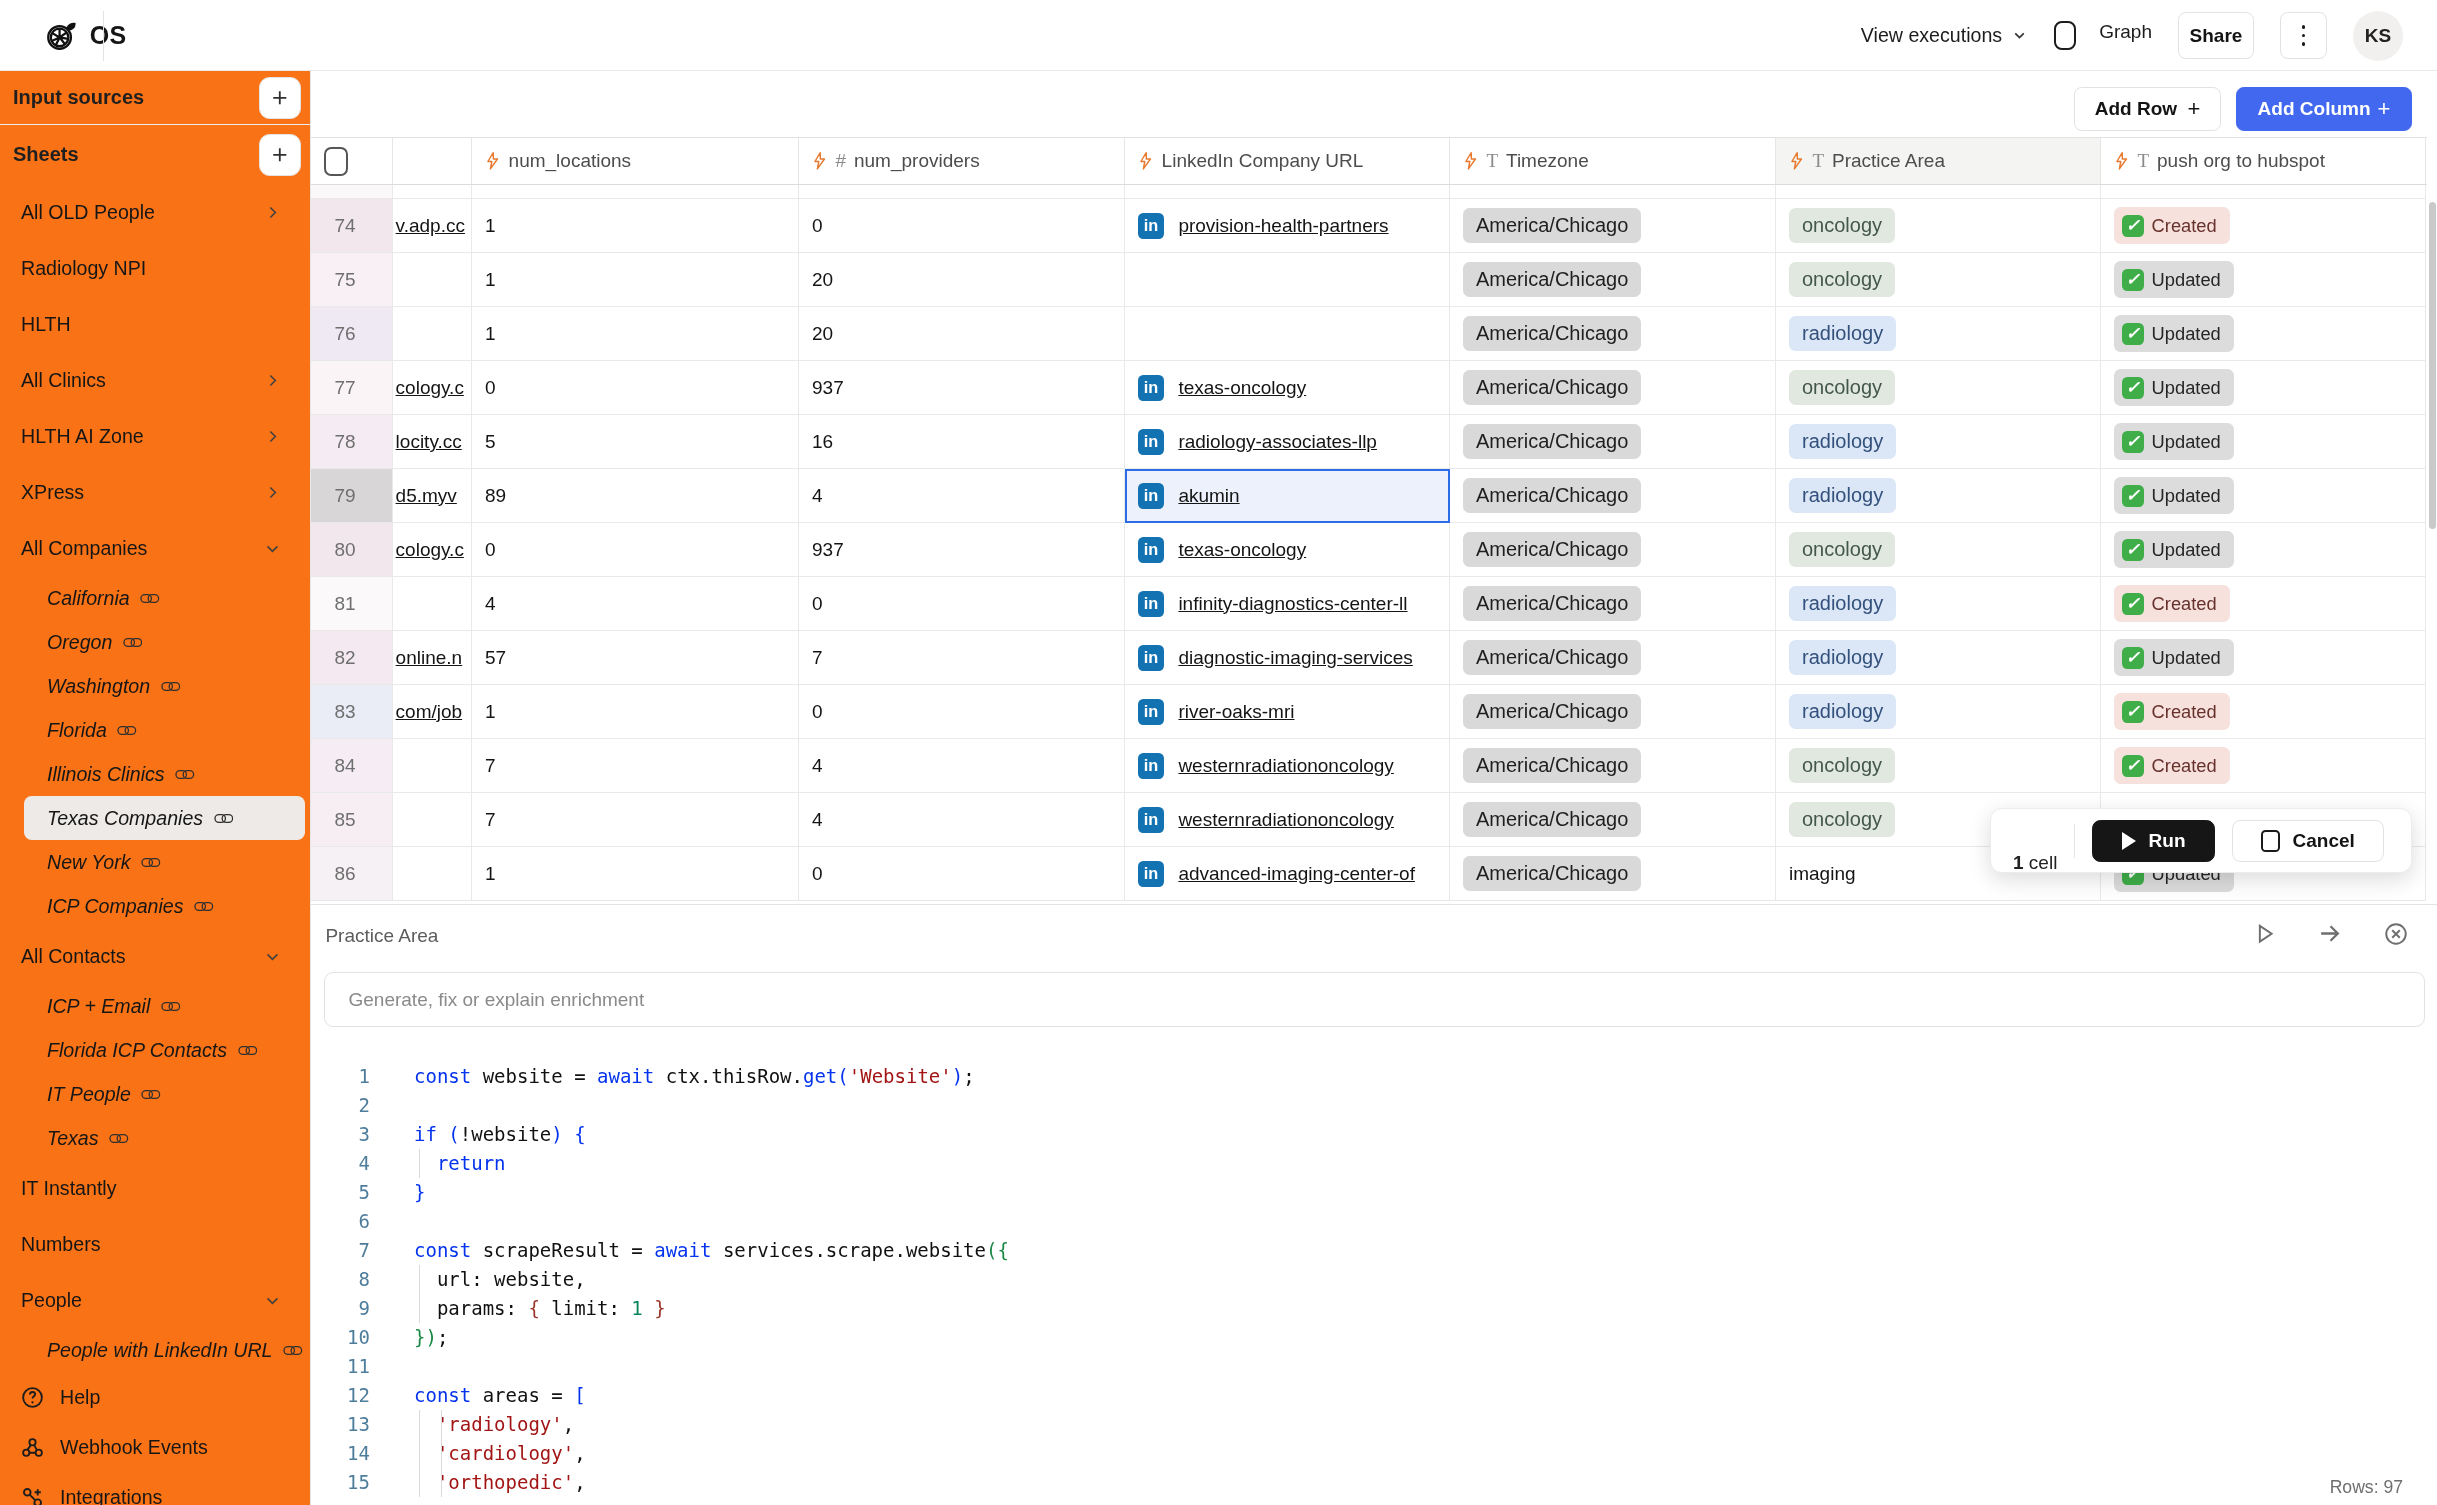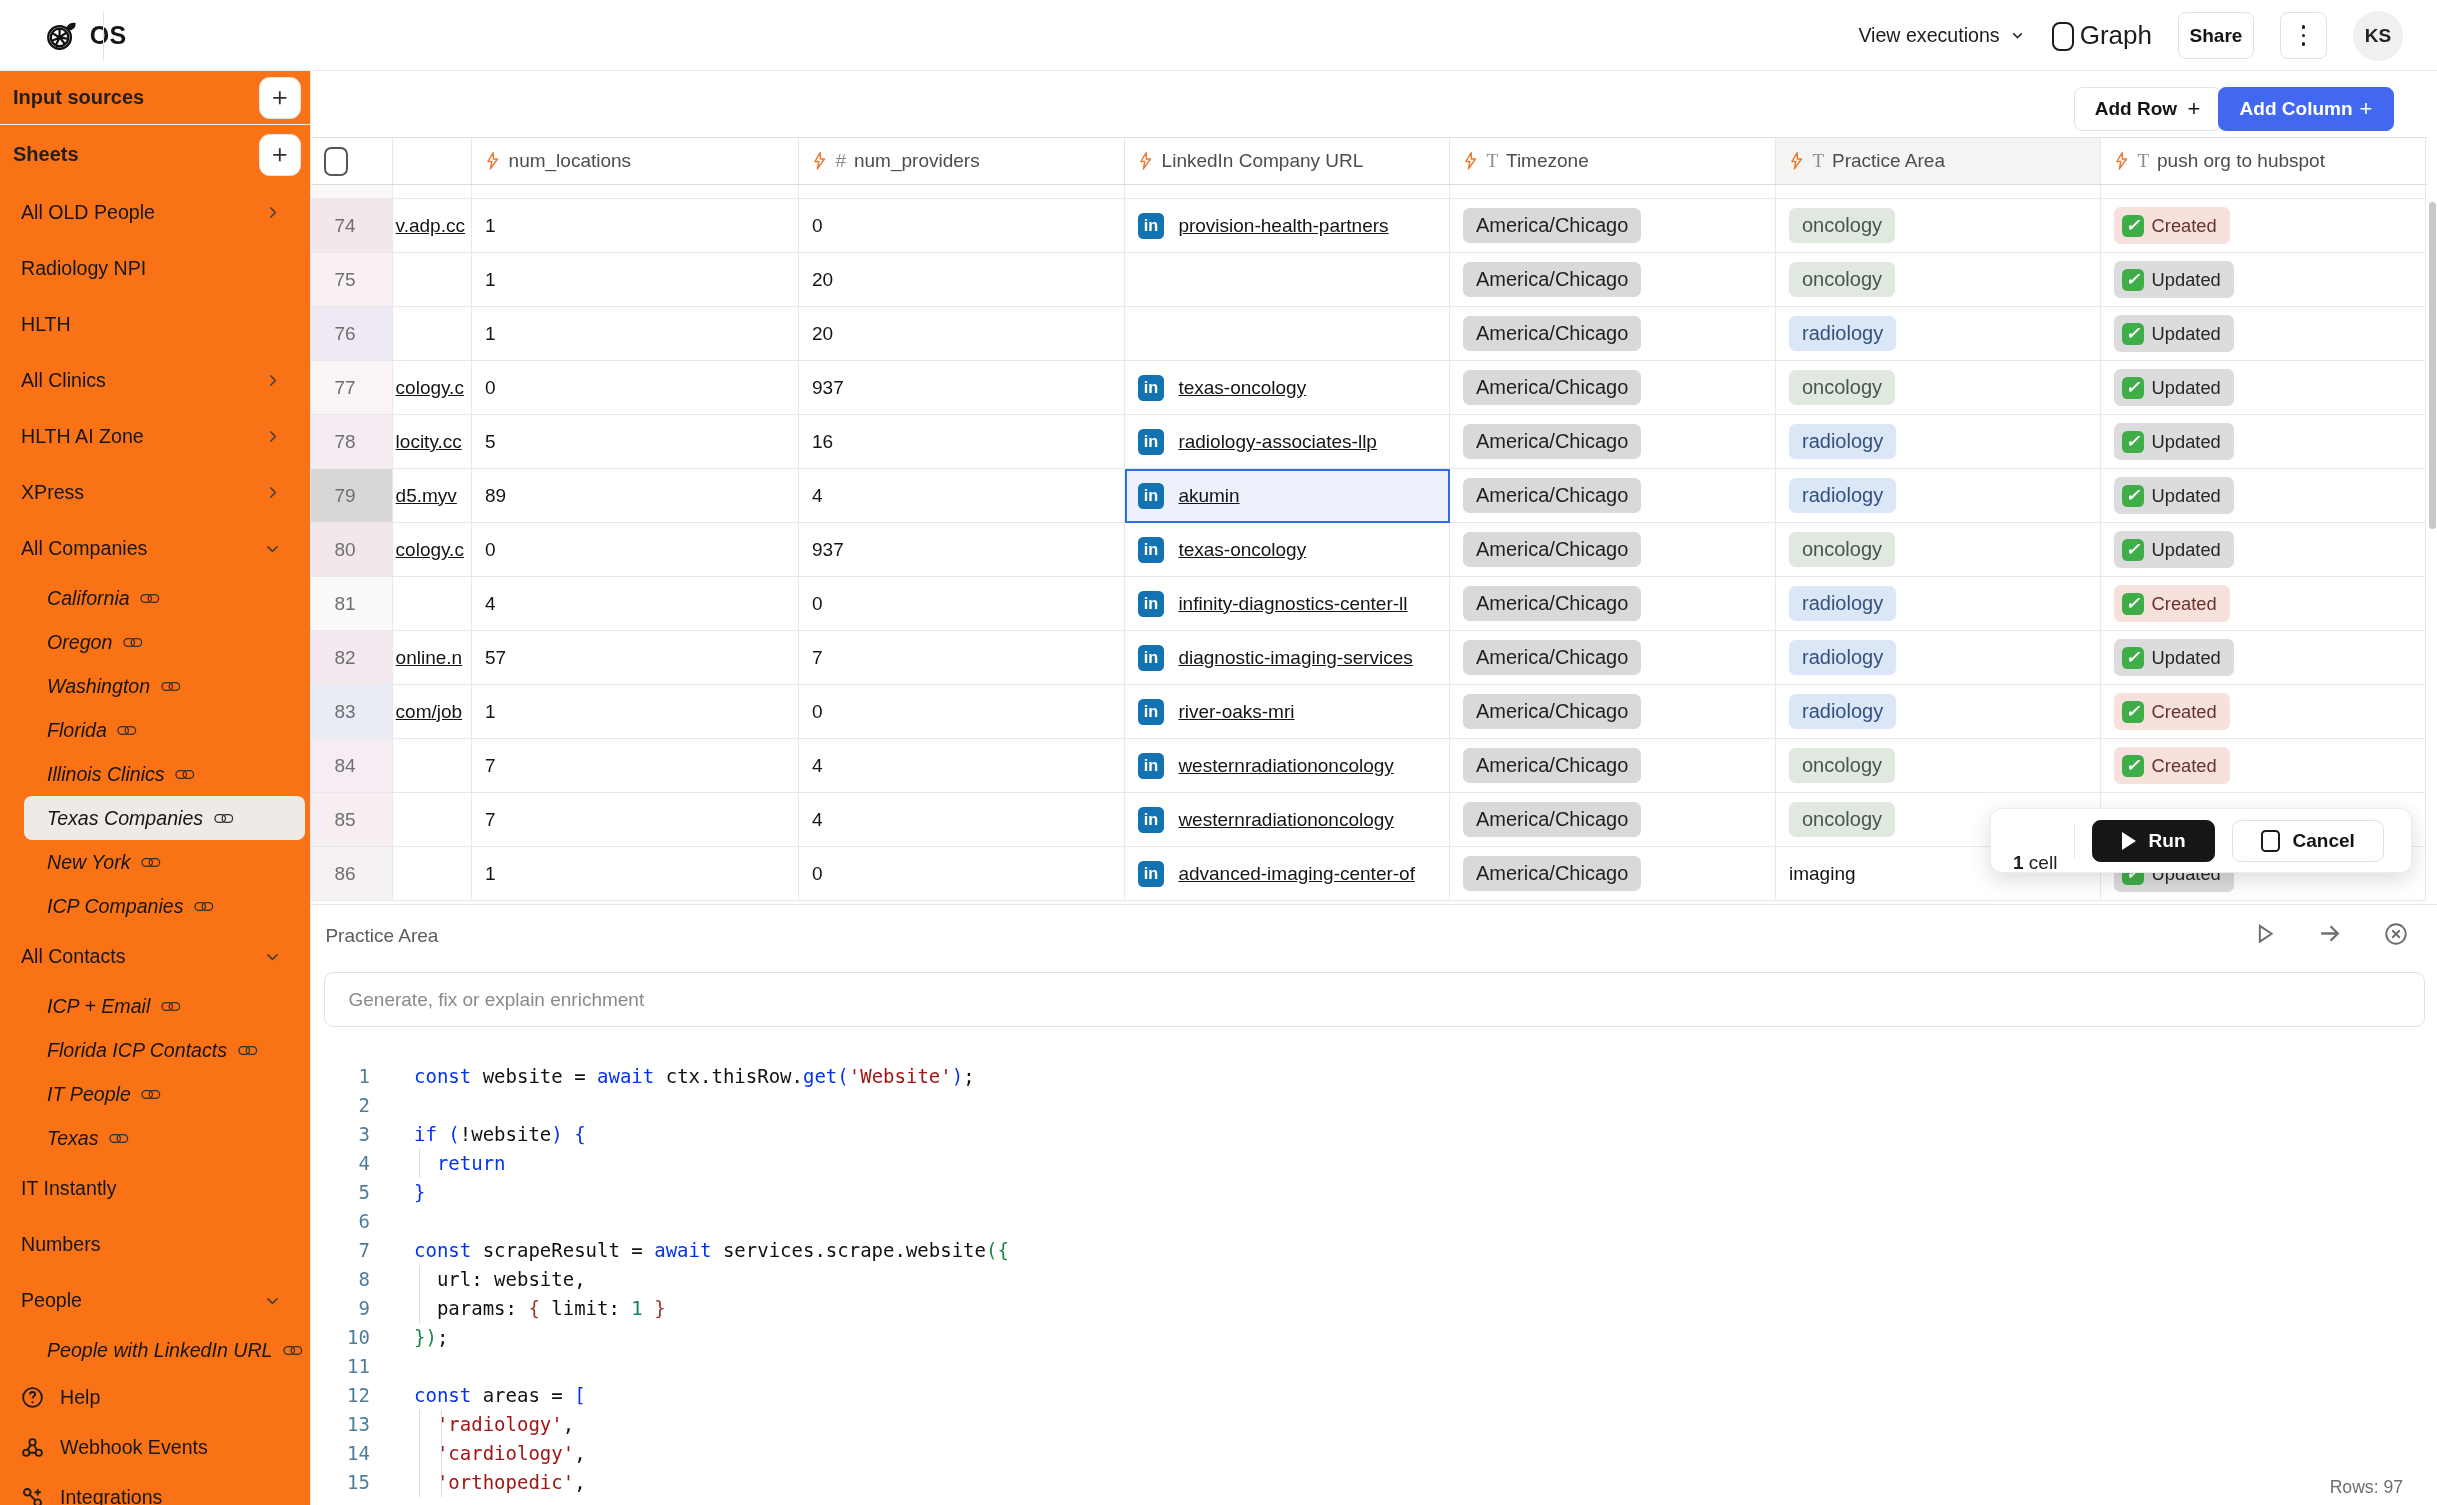--- a/index.html
+++ b/index.html
@@ -9,21 +9,21 @@
   svg { display:block; }
 
   
   .topbar { position:absolute; left:0; top:0; width:2438px; height:71px;
             background:#fff; border-bottom:0.7px solid #ebebeb; }
   .brand { position:absolute; left:44px; top:0; height:71px; display:flex; align-items:center; gap:11.8px; }
   .brand-name { font-size:25px; font-weight:700; letter-spacing:0.3px; }
   .tb-divider { position:absolute; left:103px; top:10.5px; width:0.7px; height:50px; background:#e3e3e3; }
   .tb-right { position:absolute; right:35px; top:0; height:71px; display:flex; align-items:center; gap:26px; }
   .view-exec { display:flex; align-items:center; gap:9.1px; font-size:19.6px; color:#1c1c1c; cursor:pointer; }
-  .graph-toggle { display:flex; align-items:flex-end; gap:6px; font-size:26px; color:#1c1c1c; }
+  .graph-toggle { display:flex; align-items:flex-start; gap:23px; font-size:19px; color:#1c1c1c; }
   .toggle-box { width:22px; height:29px; border:2.6px solid #1c1c1c; border-radius:7.8px; }
   .btn { display:flex; align-items:center; justify-content:center; border:0.7px solid #e2e2e2;
          border-radius:7.8px; background:#fff; font-size:19px; font-weight:600; color:#141414; }
   .share-btn { width:76px; height:47px; }
   .kebab-btn { width:47px; height:47px; font-weight:700; font-size:22px; letter-spacing:0; }
   .kebab-dots { display:flex; flex-direction:column; gap:4.6px; }
   .kebab-dots i { width:3.9px; height:3.9px; border-radius:50%; background:#1a1a1a; }
   .avatar { width:50px; height:50px; border-radius:50%; background:#f1f0ee; display:flex;
             align-items:center; justify-content:center; font-size:19px; font-weight:600; color:#222; }
 
@@ -45,21 +45,21 @@
   .si.sel.sub { padding-left:23.5px; }
   .si-label { white-space:nowrap; }
   .ic-link { margin-left:10.5px; display:flex; }
   .chev { position:absolute; right:29px; display:flex; }
   .ft-icon { position:absolute; left:19.6px; display:flex; }
 
   
   .main { position:absolute; left:311px; top:71px; right:0; bottom:0; background:#fff; }
   .toolbar { position:absolute; left:0; top:0; width:2127px; height:66px; background:#fff; }
   .addrow-btn { position:absolute; right:217px; top:15.7px; height:44px; padding:0 19.6px; gap:10.5px; font-weight:600; }
-  .addcol-btn { position:absolute; right:44px; top:15.7px; height:44px; width:176px; gap:7px;
+  .addcol-btn { position:absolute; right:26px; top:15.7px; height:44px; width:176px; gap:7px;
                 background:#4268f0; border-color:#4268f0; color:#fff; font-weight:600; }
   .plus-glyph { font-size:22px; font-weight:400; line-height:1; }
 
   .grid { --cols:82px 79px 327px 326px 325px 326px 325px 325px; }
   .thead { position:absolute; left:0; top:66px; width:2116px; height:48px; display:grid;
            grid-template-columns:var(--cols); border-top:0.7px solid #e2e2e2; border-bottom:0.7px solid #dcdcdc; }
   .th { display:flex; align-items:center; gap:7.8px; padding:0 11.8px; border-right:0.7px solid #e6e6e6;
         font-size:19px; color:#4d4d4d; background:#fff; overflow:hidden; white-space:nowrap; }
   .th.selcol { background:#f4f4f2; }
   .th-prefix { color:#8a8a8a; font-size:19px; }

